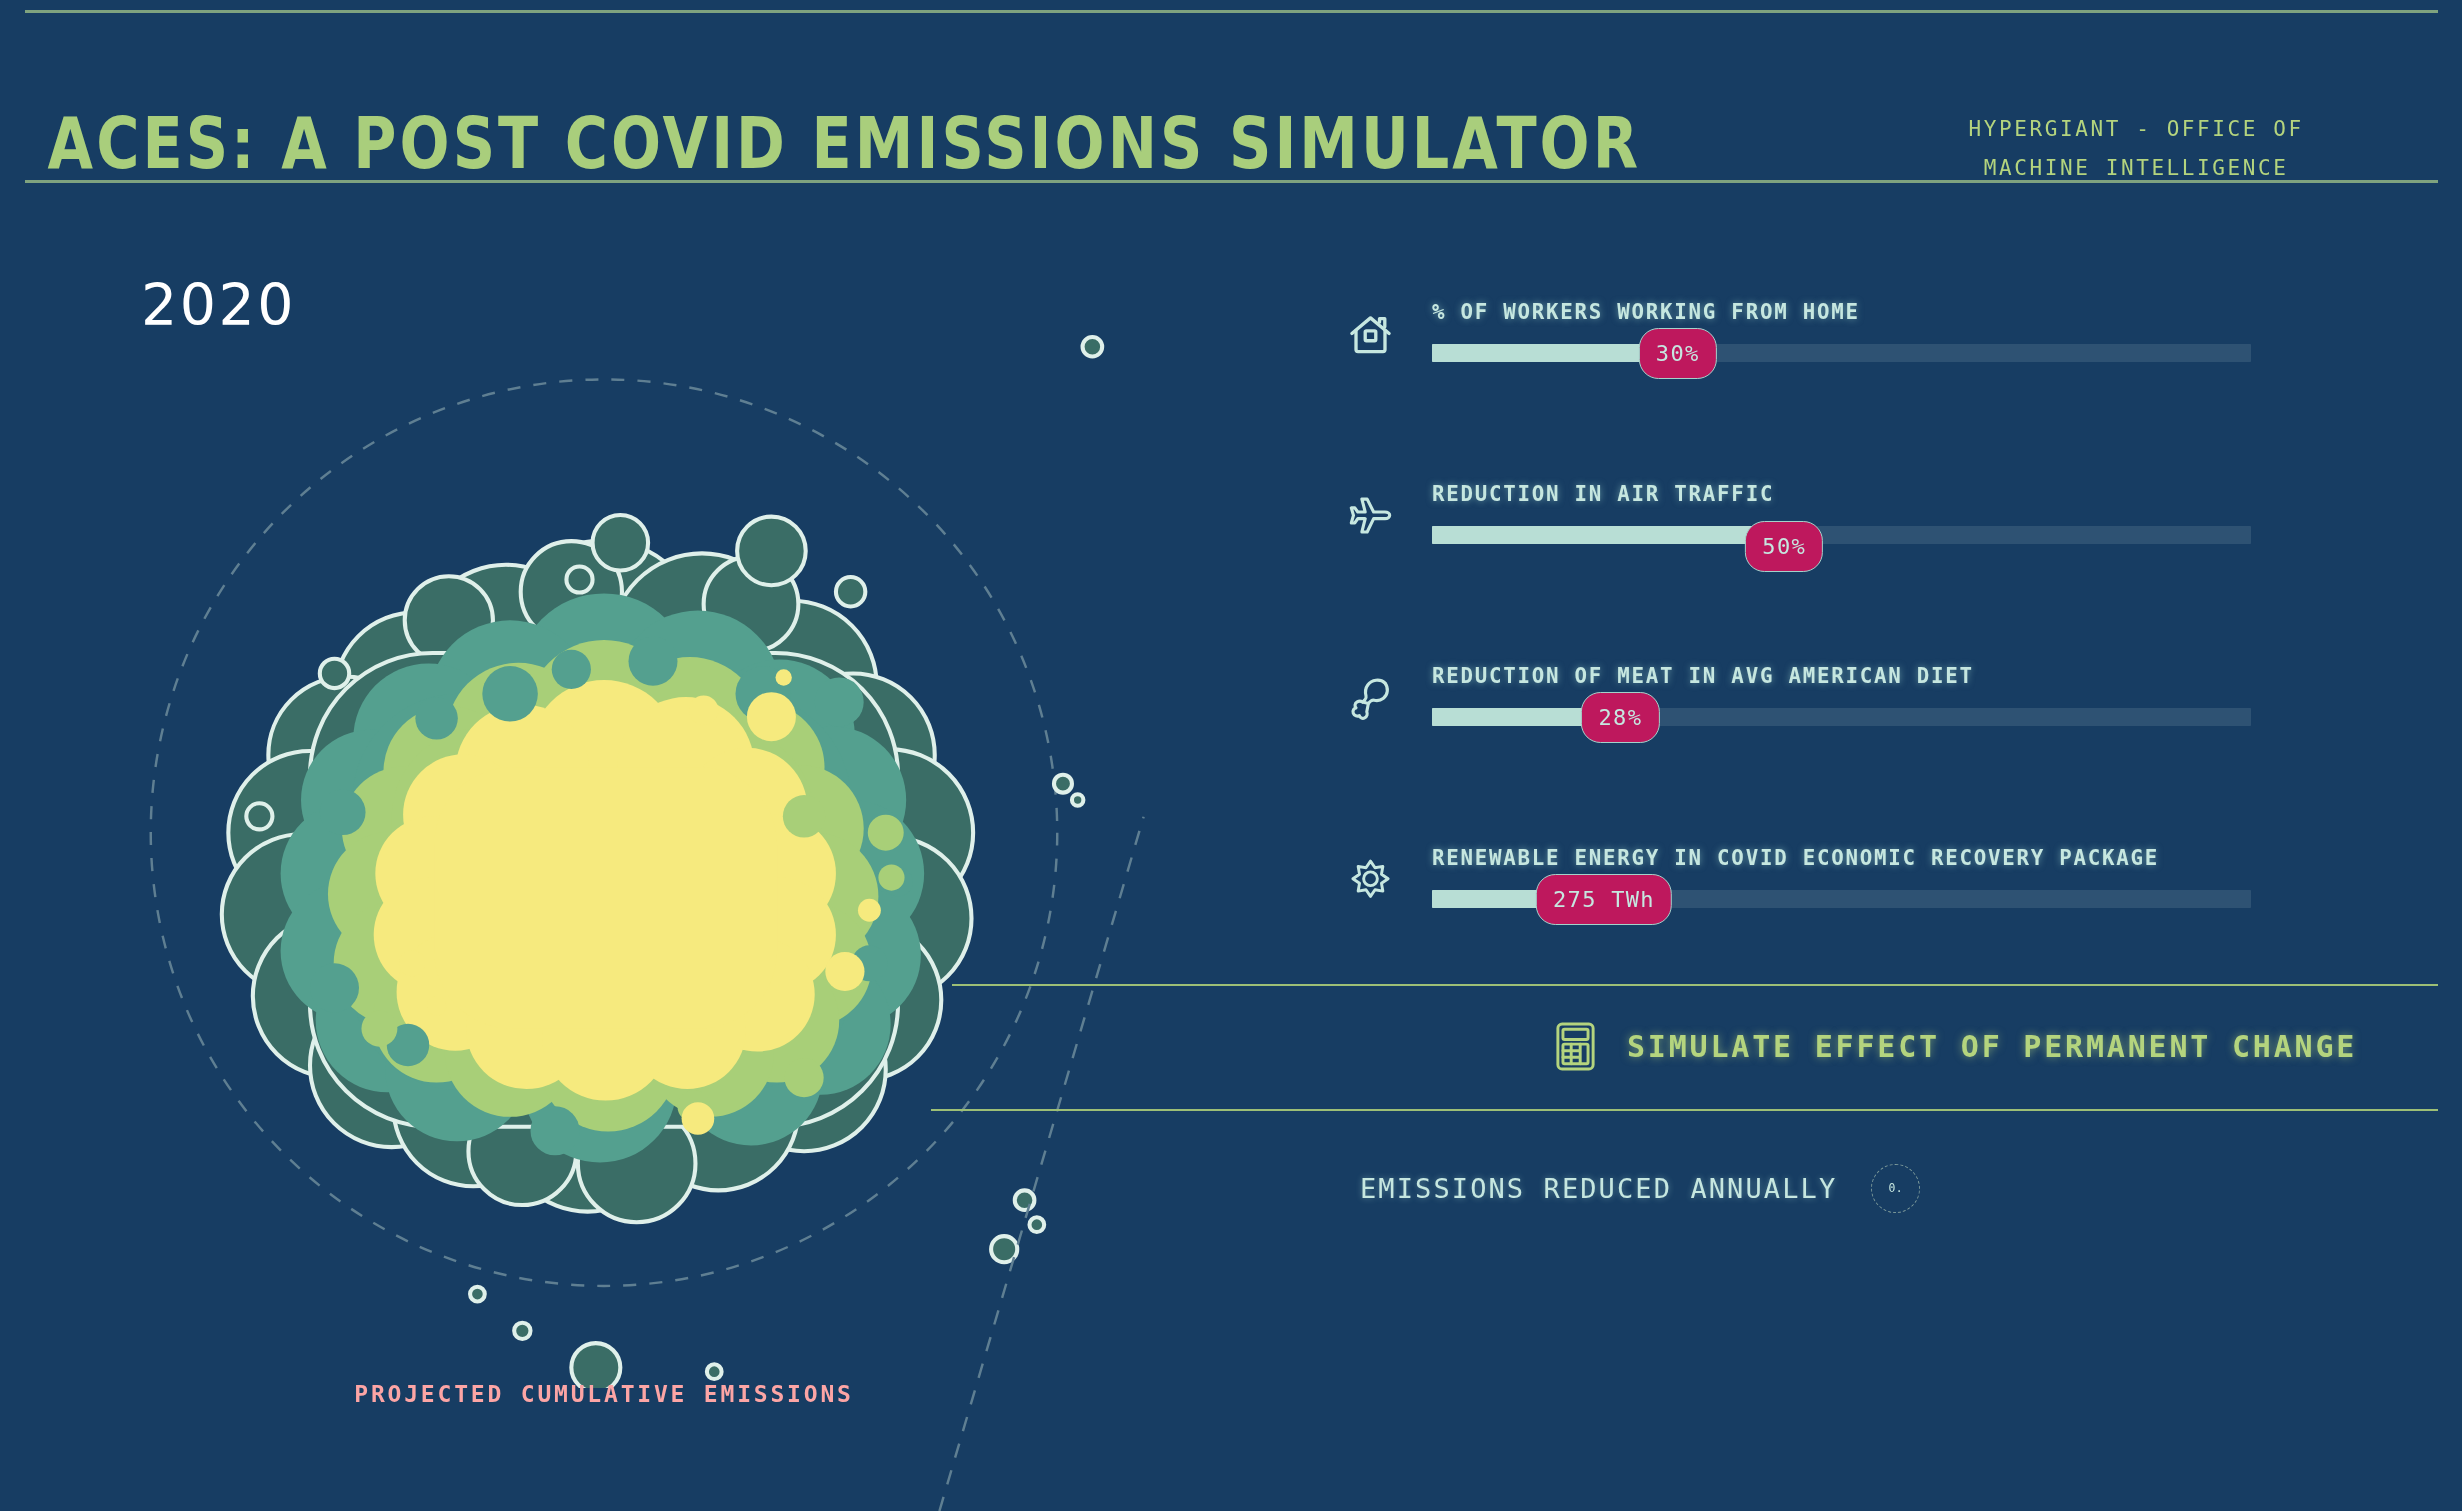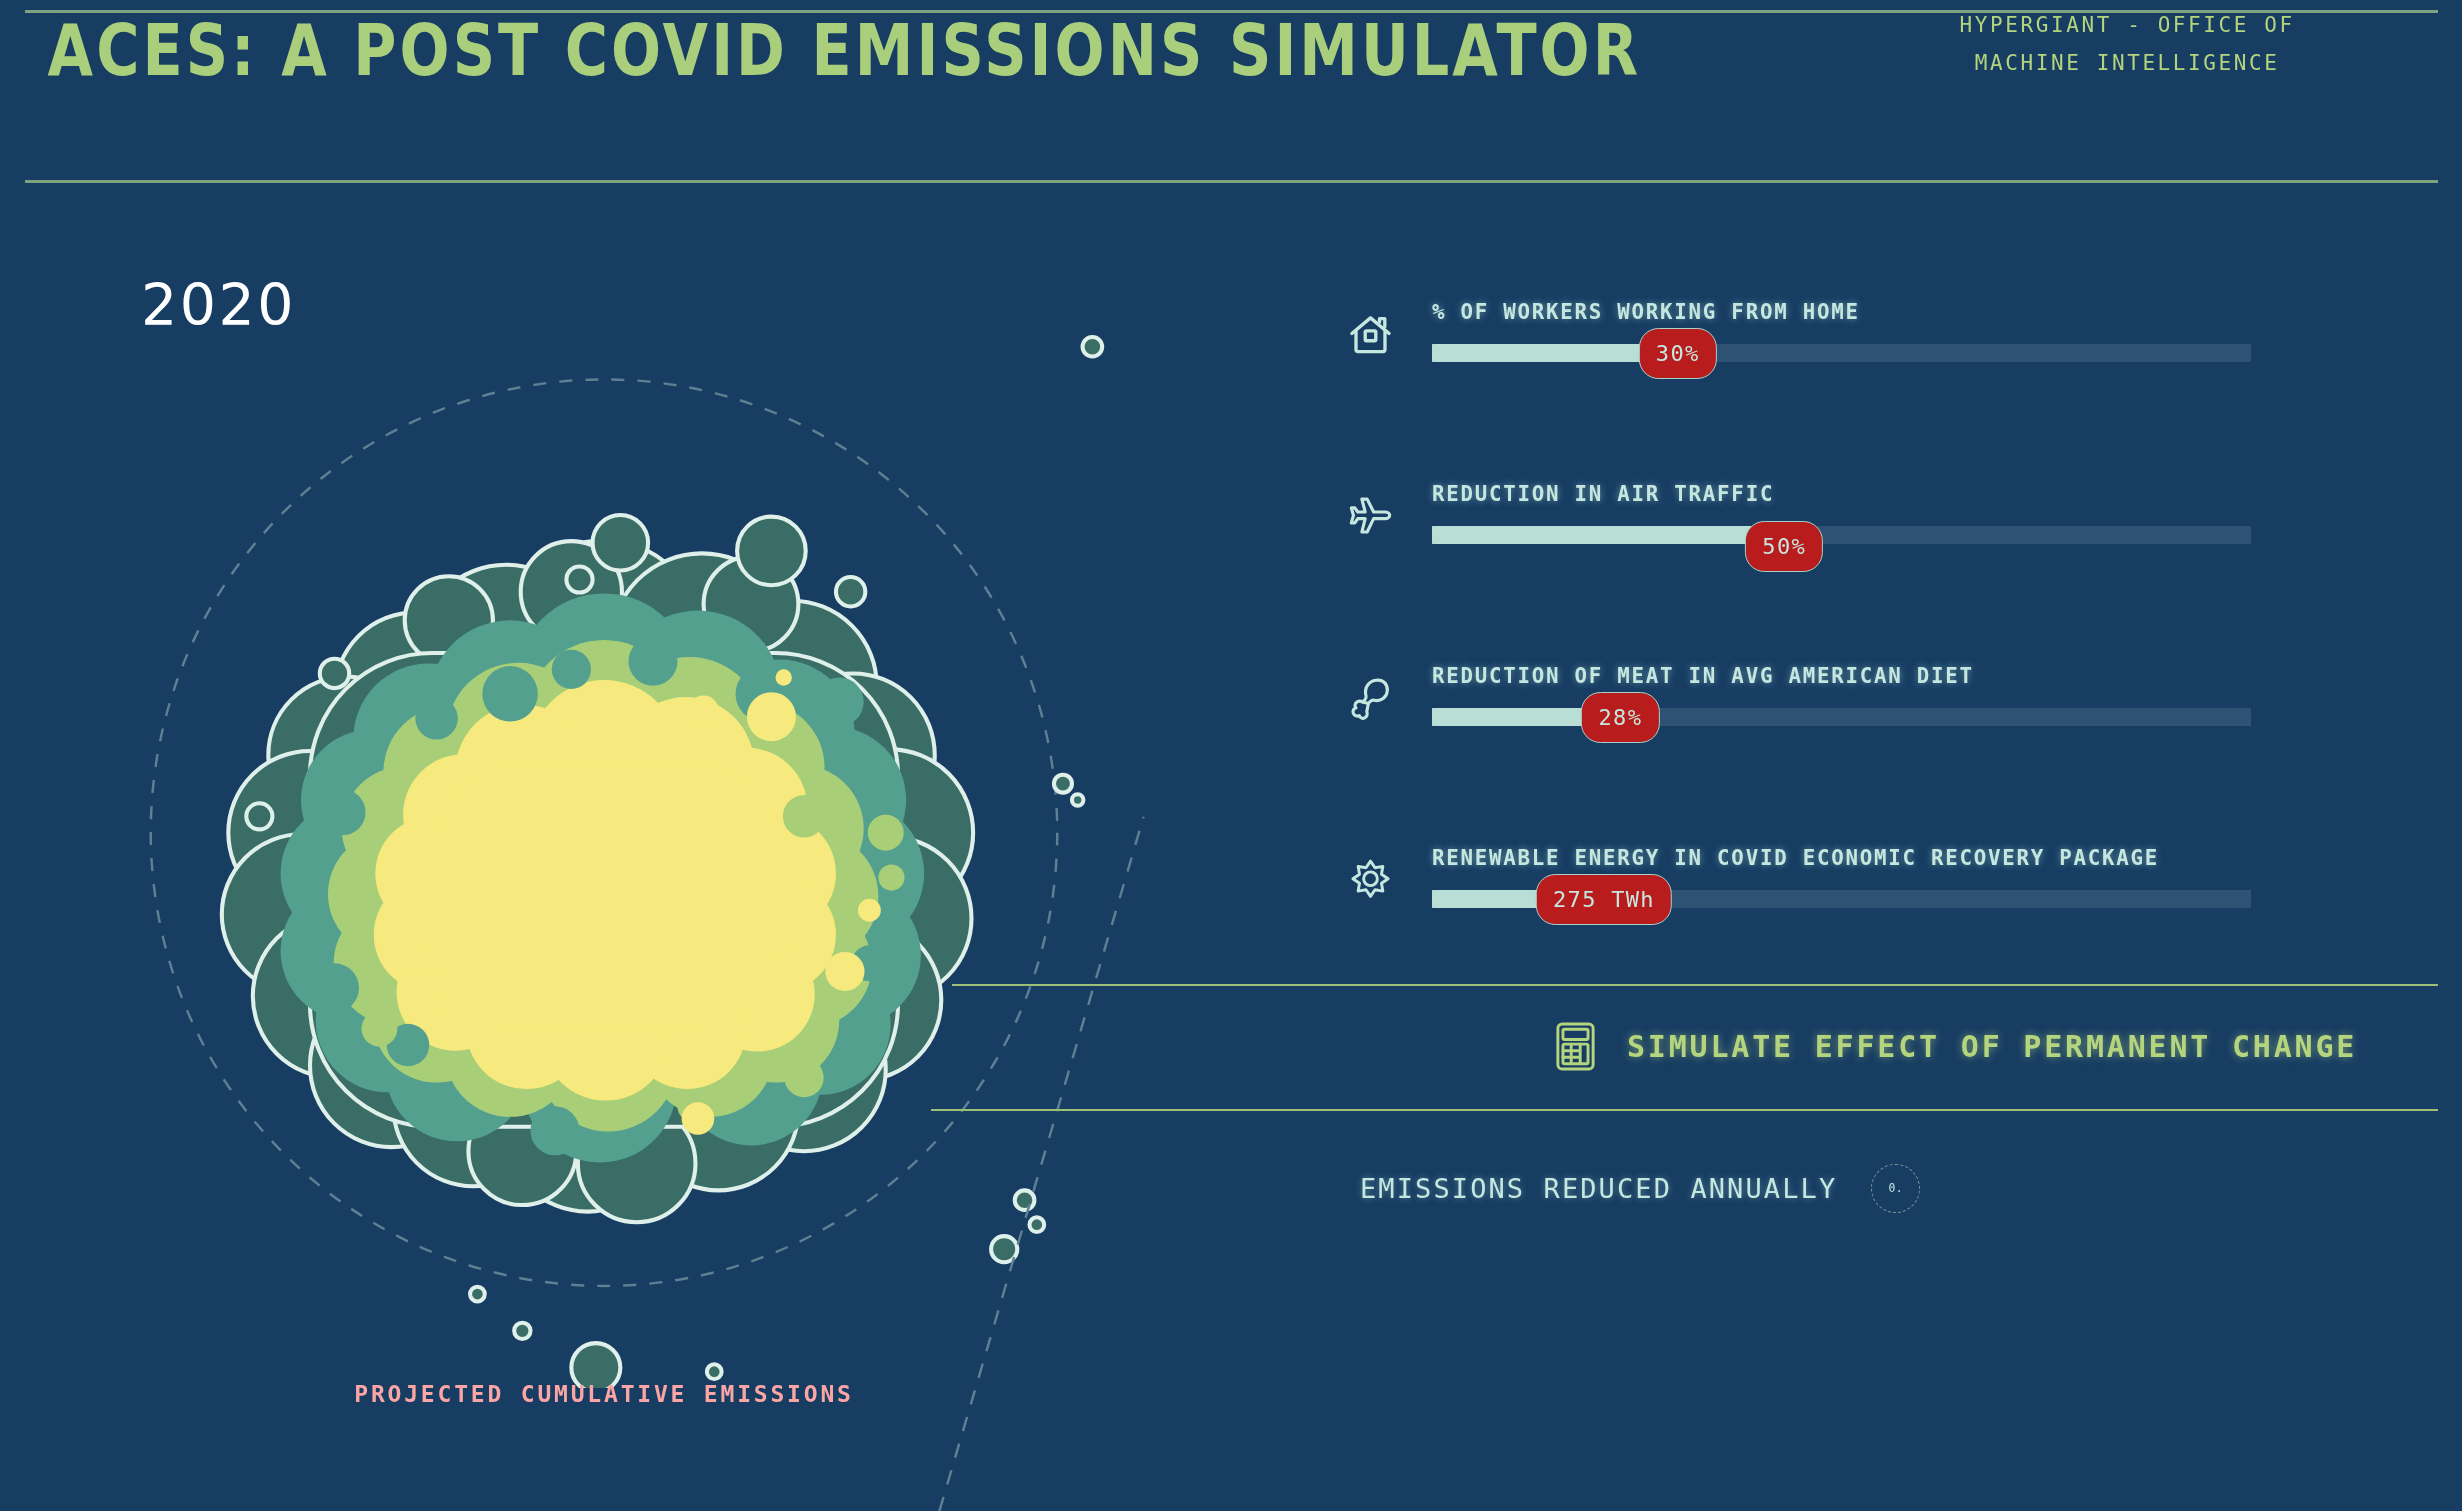--- a/index.html
+++ b/index.html
@@ -9,21 +9,21 @@
     font-family:"DejaVu Sans Mono", monospace;
     background:#173d63;
     position:relative; overflow:hidden;
   }
   .app{ position:absolute; inset:0; }
 
   
   .header{
     position:absolute; left:24.5px; top:9.8px; width:2413px; height:173px;
     border-top:3.3px solid #7fa37f; border-bottom:3.3px solid #7fa37f;
-    display:flex; align-items:flex-start;
+    display:flex; align-items:flex-end;gap:9px;
   }
   .header-title-wrap{ flex:0 0 1773px; display:flex; align-items:center; }
   .header-title{
     color:#a9ce7c;
     font-family:"DejaVu Sans", sans-serif;
     font-size:64px; font-weight:700; letter-spacing:3.3px;
     transform:scaleX(0.92) scaleY(1.12); transform-origin:left center;
     padding-left:24.5px; white-space:nowrap;
   }
   .header-divider{ width:3.3px; background:#7fa37f; }
@@ -73,21 +73,21 @@
   }
   .slider-fill{
     position:absolute; left:0; top:0; height:18px;
     background:#b8ded5; border-radius:0.8px;
   }
   .slider-thumb{
     position:absolute; top:-16.3px; height:51px;
     transform:translateX(-50%);
     display:flex; align-items:center; justify-content:center;
     border:1.6px solid #a4d2cb; border-radius:19.6px;
-    background:#b91c1c; padding:0 16.3px; min-width:69px;
+    background:#be185d; padding:0 16.3px; min-width:69px;
   }
   .slider-thumb span{
     color:#c6e7e0; font-size:22px; letter-spacing:1.3px;
     white-space:nowrap; line-height:1;
   }
 
   
   .sim-rule{ position:absolute; height:1.6px; background:#9dbf76; }
   .sim-rule.top{ left:952px; top:984px; right:24.5px; }
   .sim-rule.bot{ left:931px; top:1109px; right:24.5px; }

